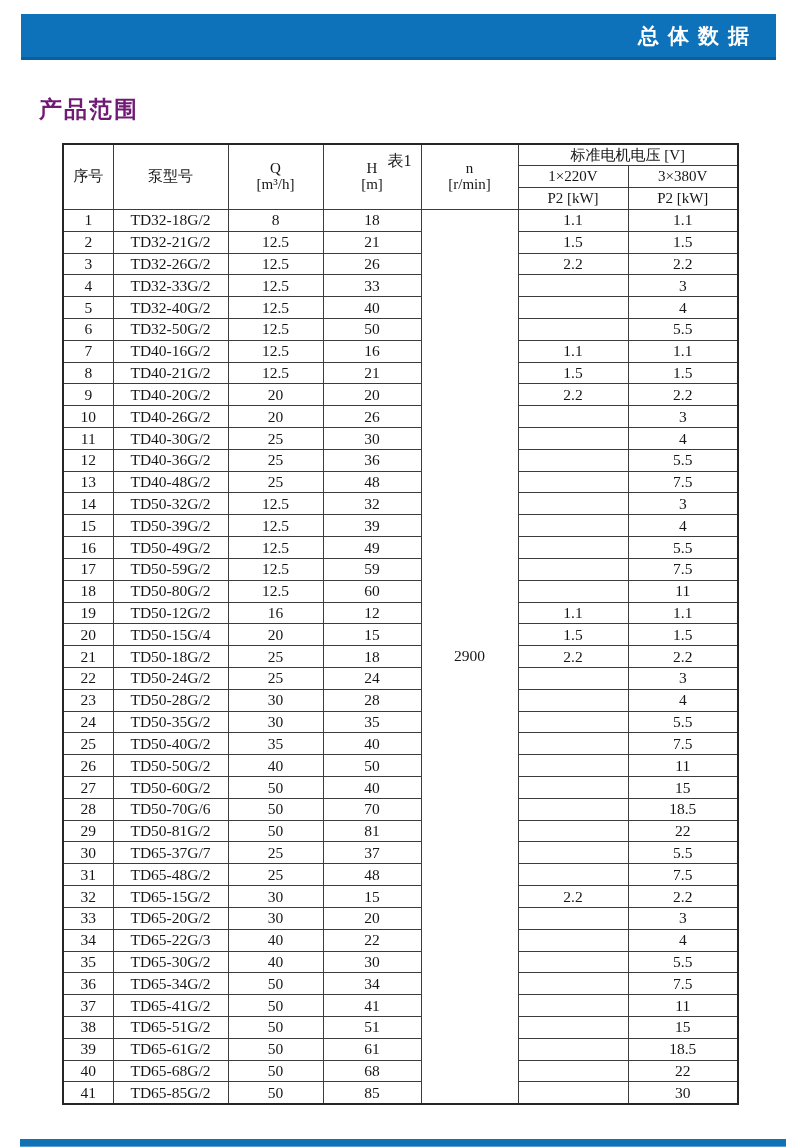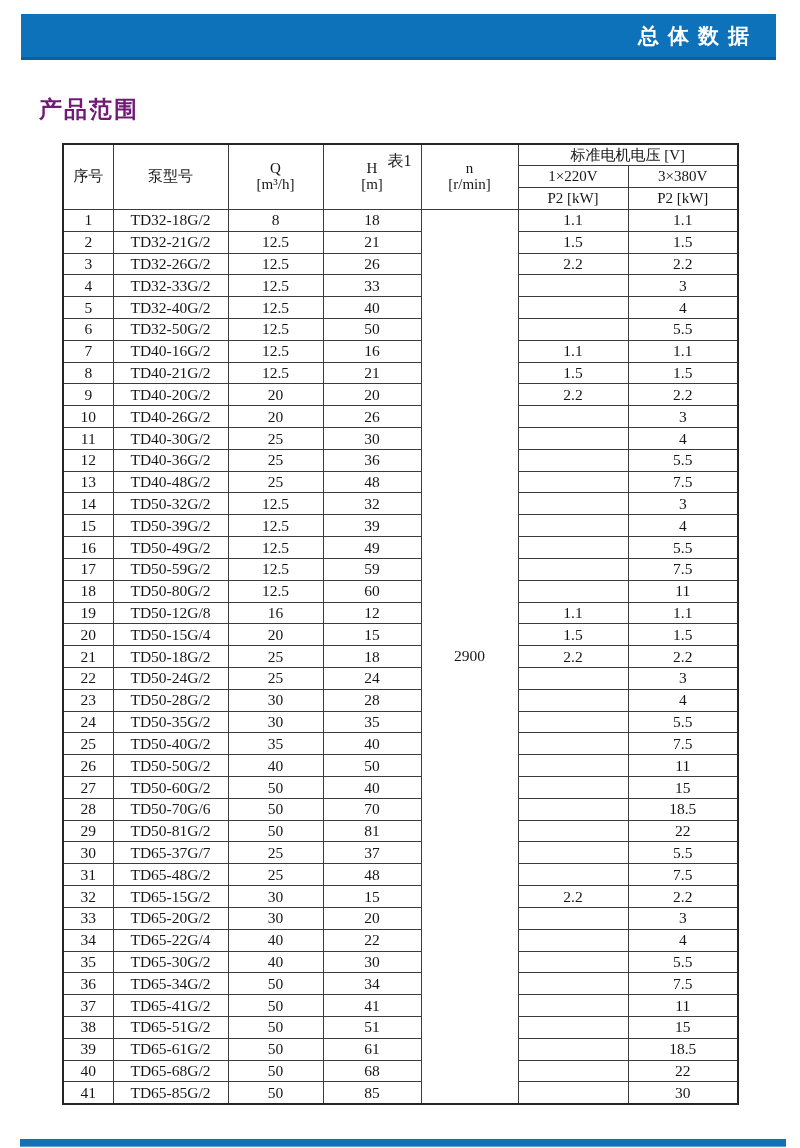--- a/index.html
+++ b/index.html
@@ -295,21 +295,21 @@
         <tr>
           <td>18</td>
           <td>TD50-80G/2</td>
           <td>12.5</td>
           <td>60</td>
           <td></td>
           <td>11</td>
         </tr>
         <tr>
           <td>19</td>
-          <td>TD50-12G/8</td>
+          <td>TD50-12G/2</td>
           <td>16</td>
           <td>12</td>
           <td>1.1</td>
           <td>1.1</td>
         </tr>
         <tr>
           <td>20</td>
           <td>TD50-15G/4</td>
           <td>20</td>
           <td>15</td>
@@ -415,21 +415,21 @@
         <tr>
           <td>33</td>
           <td>TD65-20G/2</td>
           <td>30</td>
           <td>20</td>
           <td></td>
           <td>3</td>
         </tr>
         <tr>
           <td>34</td>
-          <td>TD65-22G/4</td>
+          <td>TD65-22G/3</td>
           <td>40</td>
           <td>22</td>
           <td></td>
           <td>4</td>
         </tr>
         <tr>
           <td>35</td>
           <td>TD65-30G/2</td>
           <td>40</td>
           <td>30</td>

